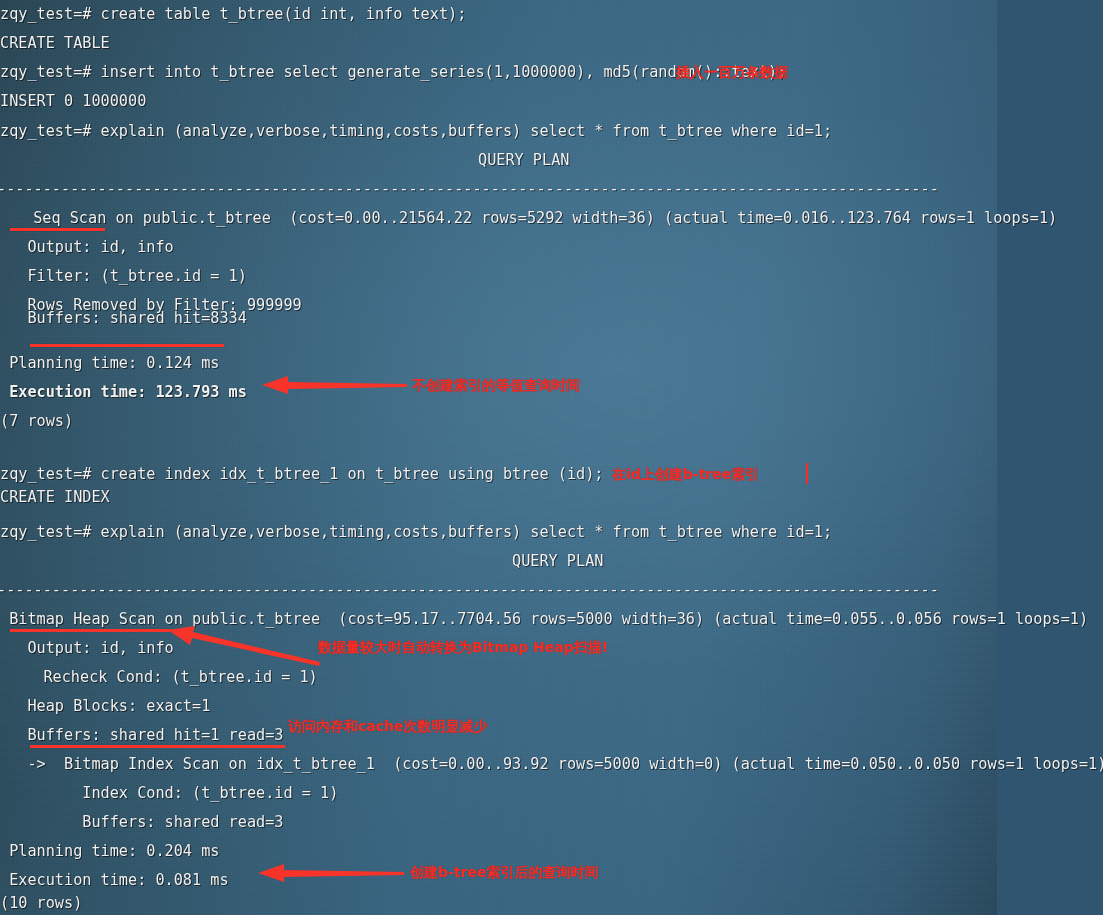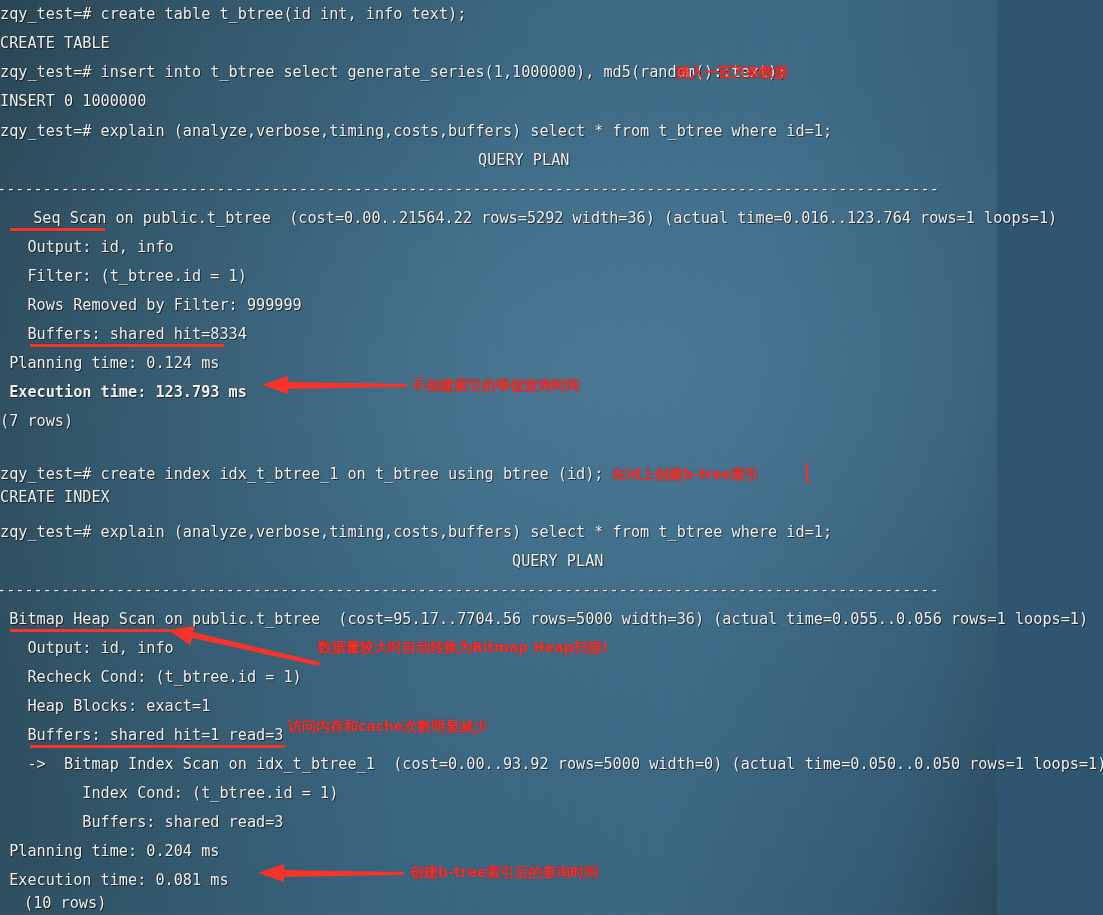--- a/index.html
+++ b/index.html
@@ -72,41 +72,41 @@
   <div class="line" style="top:35px;">CREATE TABLE</div>
   <div class="line" style="top:64px;">zqy_test=# insert into t_btree select generate_series(1,1000000), md5(random()::text);</div>
   <div class="line" style="top:93px;">INSERT 0 1000000</div>
   <div class="line" style="top:123px;">zqy_test=# explain (analyze,verbose,timing,costs,buffers) select * from t_btree where id=1;</div>
   <div class="line" style="top:152px;left:478px;">QUERY PLAN</div>
   <div class="line" style="top:181px;left:-3px;">-------------------------------------------------------------------------------------------------------</div>
   <div class="line" style="top:210px;padding-left:24px;"> Seq Scan on public.t_btree  (cost=0.00..21564.22 rows=5292 width=36) (actual time=0.016..123.764 rows=1 loops=1)</div>
   <div class="line" style="top:239px;">   Output: id, info</div>
   <div class="line" style="top:268px;">   Filter: (t_btree.id = 1)</div>
   <div class="line" style="top:297px;">   Rows Removed by Filter: 999999</div>
-  <div class="line" style="top:326px;">   Buffers: shared hit=8334</div>
+  <div class="line" style="top:310px;">   Buffers: shared hit=8334</div>
   <div class="line" style="top:355px;"> Planning time: 0.124 ms</div>
   <div class="line" style="top:384px;font-weight:bold;"> Execution time: 123.793 ms</div>
   <div class="line" style="top:413px;">(7 rows)</div>
 
   <div class="line" style="top:466px;">zqy_test=# create index idx_t_btree_1 on t_btree using btree (id);</div>
   <div class="line" style="top:489px;">CREATE INDEX</div>
   <div class="line" style="top:524px;">zqy_test=# explain (analyze,verbose,timing,costs,buffers) select * from t_btree where id=1;</div>
   <div class="line" style="top:553px;left:512px;">QUERY PLAN</div>
   <div class="line" style="top:582px;left:-3px;">-------------------------------------------------------------------------------------------------------</div>
   <div class="line" style="top:611px;"> Bitmap Heap Scan on public.t_btree  (cost=95.17..7704.56 rows=5000 width=36) (actual time=0.055..0.056 rows=1 loops=1)</div>
   <div class="line" style="top:640px;">   Output: id, info</div>
-  <div class="line" style="top:669px;">   Recheck Cond: (t_btree.id = 1)</div>
+  <div class="line" style="top:669px;padding-left:16px;">   Recheck Cond: (t_btree.id = 1)</div>
   <div class="line" style="top:698px;">   Heap Blocks: exact=1</div>
   <div class="line" style="top:727px;">   Buffers: shared hit=1 read=3</div>
   <div class="line" style="top:756px;">   -&gt;  Bitmap Index Scan on idx_t_btree_1  (cost=0.00..93.92 rows=5000 width=0) (actual time=0.050..0.050 rows=1 loops=1)</div>
   <div class="line" style="top:785px;">         Index Cond: (t_btree.id = 1)</div>
   <div class="line" style="top:814px;">         Buffers: shared read=3</div>
   <div class="line" style="top:843px;"> Planning time: 0.204 ms</div>
   <div class="line" style="top:872px;"> Execution time: 0.081 ms</div>
-  <div class="line" style="top:895px;padding-left:24px;">(10 rows)</div>
+  <div class="line" style="top:895px;">(10 rows)</div>
 
   <div class="uline" style="left:10px;top:228px;width:95px;"></div>
   <div class="uline" style="left:30px;top:344px;width:194px;"></div>
   <div class="uline" style="left:10px;top:629px;width:160px;"></div>
   <div class="uline" style="left:30px;top:745px;width:255px;"></div>
 
   <div class="cn" style="left:676px;top:64px;">插入一百万条数据</div>
 
   <svg class="arrow" style="left:262px;top:373px;" width="145" height="24" viewBox="0 0 145 24">
     <polygon points="0,12 26,3 26,9 145,11 145,14 26,16 26,21" fill="#f8332a"></polygon>

